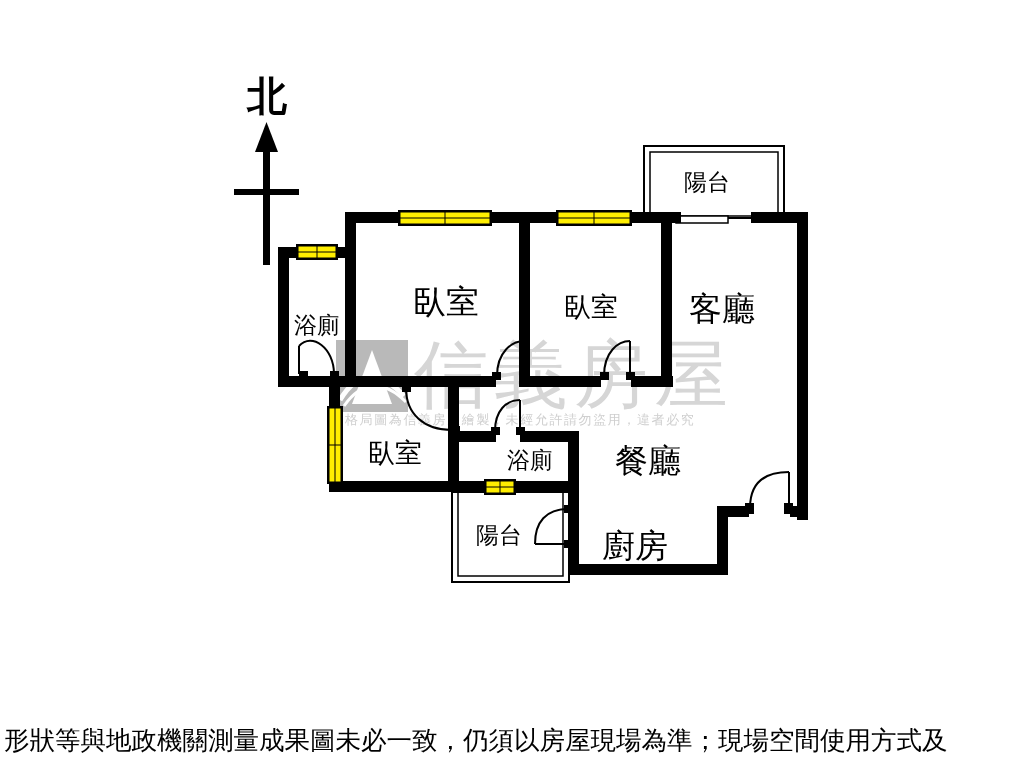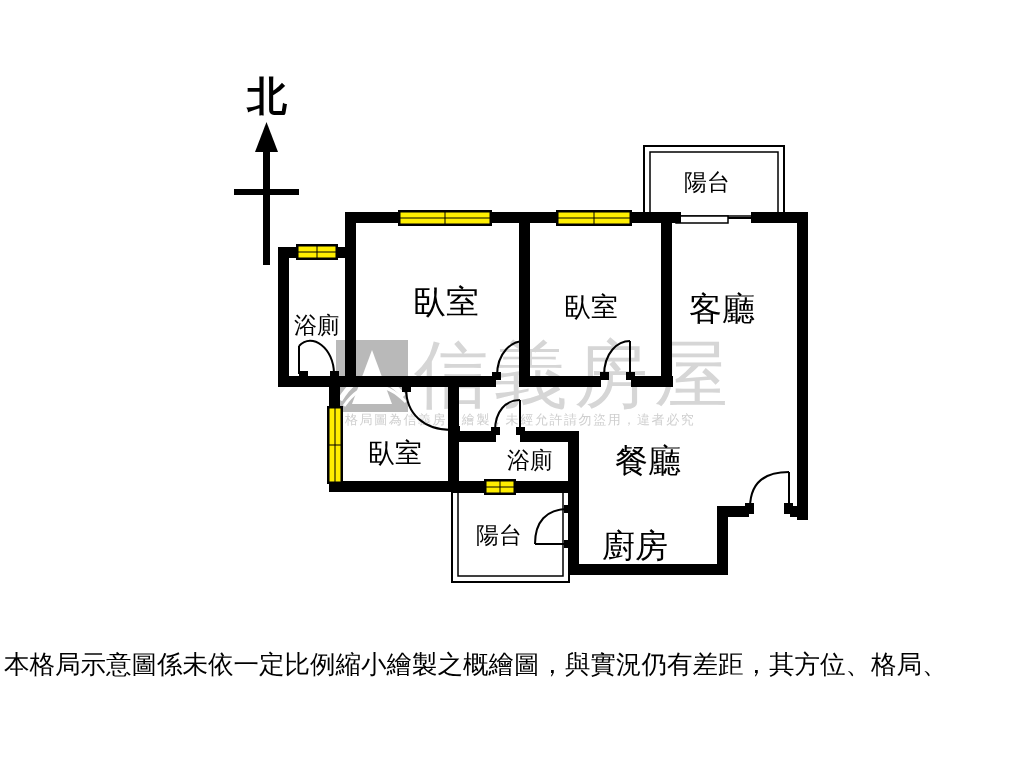--- a/index.html
+++ b/index.html
@@ -254,18 +254,18 @@
       <text class="svg-text room-md" x="395" y="462" text-anchor="middle">臥室</text>
       <text class="svg-text room-sm" x="530" y="468" text-anchor="middle">浴廁</text>
       <text class="svg-text room-sm" x="499" y="543" text-anchor="middle">陽台</text>
       <text class="svg-text room-lg" x="648" y="472" text-anchor="middle">餐廳</text>
       <text class="svg-text room-lg" x="635" y="557" text-anchor="middle">廚房</text>
     </g>
 
   </svg>
 
   <div class="disclaimer">
-    <span>本格局示意圖係未依一定比例縮小繪製之概繪圖，與實況仍有差距，其方位、格局、</span><br>
     <br>
+    <span>形狀等與地政機關測量成果圖未必一致，仍須以房屋現場為準；現場空間使用方式及</span><br>
     
   </div>
 
 </div>
 
 </body></html>

